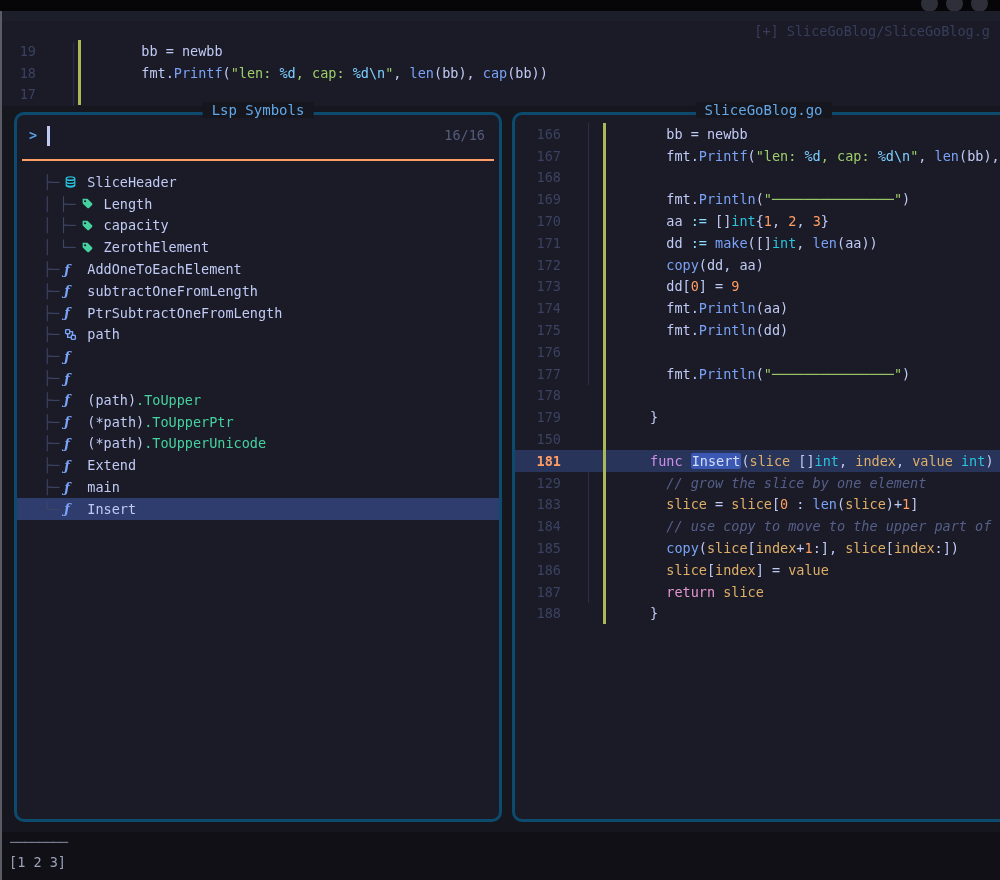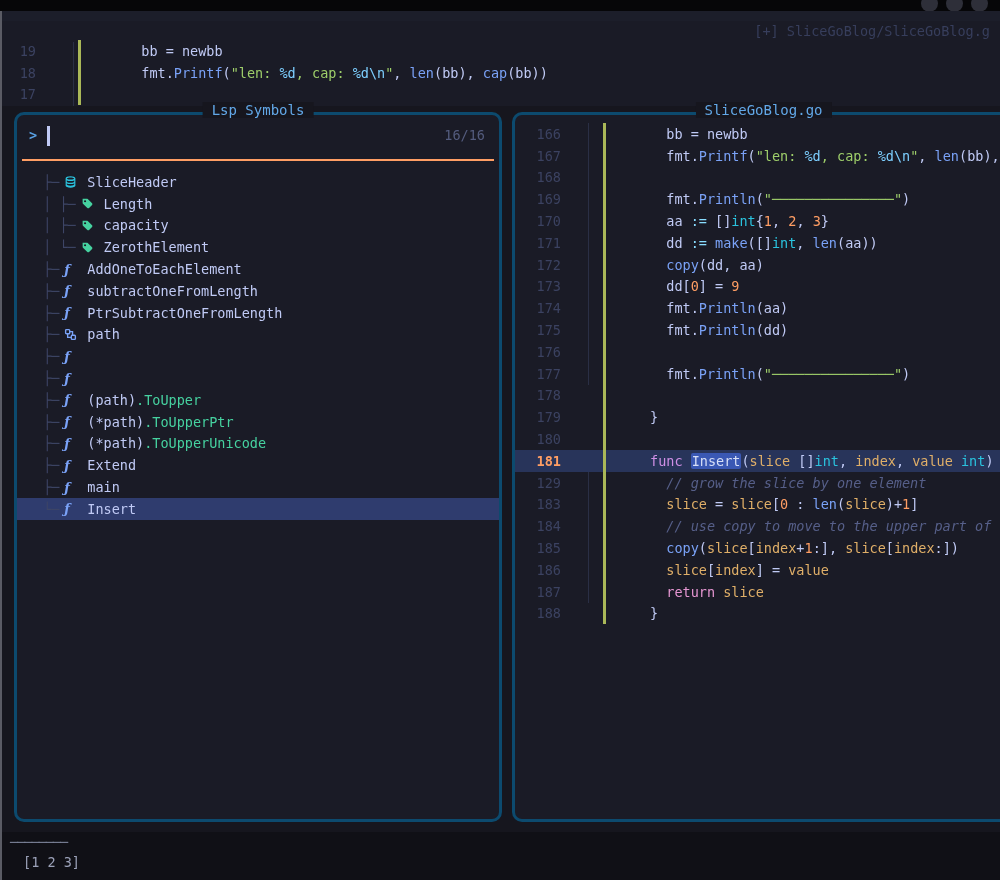--- a/index.html
+++ b/index.html
@@ -60,21 +60,21 @@
   .codelines { position:absolute; left:0; top:8px; width:100%; }
   
   .tk-fg{color:#c0caf5} .tk-blue{color:#7aa2f7} .tk-cyan{color:#2ac3de}
   .tk-bcyan{color:#7dcfff} .tk-green{color:#9ece6a} .tk-orange{color:#ff9e64}
   .tk-yellow{color:#e0af68} .tk-purple{color:#cf8fe6} .tk-pink{color:#e696d2}
   .tk-comment{color:#565f89;font-style:italic} .tk-op{color:#89ddff}
   .tk-match{background:#3a58b4;color:#d7dff7;padding:0 1px;border-radius:2px}
   
   .termarea { position:absolute; left:2px; top:832px; width:998px; height:48px; background:#101016; }
   .termsep { position:absolute; left:8px; top:2px; color:#7a8096; letter-spacing:-1px; }
-  .termtxt { position:absolute; left:21px; top:22px; color:#9ba1b8; }
+  .termtxt { position:absolute; left:7px; top:22px; color:#9ba1b8; }
 </style>
 </head>
 <body>
 
 <div class="canvas">
 
   <div class="titlebar">
     <div class="circ" style="right:62px"></div>
     <div class="circ" style="right:37px"></div>
     <div class="circ" style="right:12px"></div>
@@ -145,21 +145,21 @@
         <div class="crow"><span class="ln">170</span><span class="gb"></span><span class="ct"><span class="tk-fg">  aa </span><span class="tk-op">:=</span><span class="tk-fg"> []</span><span class="tk-cyan">int</span><span class="tk-fg">{</span><span class="tk-orange">1</span><span class="tk-fg">, </span><span class="tk-orange">2</span><span class="tk-fg">, </span><span class="tk-orange">3</span><span class="tk-fg">}</span></span></div>
         <div class="crow"><span class="ln">171</span><span class="gb"></span><span class="ct"><span class="tk-fg">  dd </span><span class="tk-op">:=</span><span class="tk-fg"> </span><span class="tk-blue">make</span><span class="tk-fg">([]</span><span class="tk-cyan">int</span><span class="tk-fg">, </span><span class="tk-blue">len</span><span class="tk-fg">(</span><span class="tk-fg">aa</span><span class="tk-fg">))</span></span></div>
         <div class="crow"><span class="ln">172</span><span class="gb"></span><span class="ct"><span class="tk-fg">  </span><span class="tk-blue">copy</span><span class="tk-fg">(</span><span class="tk-fg">dd</span><span class="tk-fg">, </span><span class="tk-fg">aa</span><span class="tk-fg">)</span></span></div>
         <div class="crow"><span class="ln">173</span><span class="gb"></span><span class="ct"><span class="tk-fg">  dd</span><span class="tk-fg">[</span><span class="tk-orange">0</span><span class="tk-fg">]</span><span class="tk-fg"> = </span><span class="tk-orange">9</span></span></div>
         <div class="crow"><span class="ln">174</span><span class="gb"></span><span class="ct"><span class="tk-fg">  fmt.</span><span class="tk-blue">Println</span><span class="tk-fg">(</span><span class="tk-fg">aa</span><span class="tk-fg">)</span></span></div>
         <div class="crow"><span class="ln">175</span><span class="gb"></span><span class="ct"><span class="tk-fg">  fmt.</span><span class="tk-blue">Println</span><span class="tk-fg">(</span><span class="tk-fg">dd</span><span class="tk-fg">)</span></span></div>
         <div class="crow"><span class="ln">176</span><span class="gb"></span><span class="ct"></span></div>
         <div class="crow"><span class="ln">177</span><span class="gb"></span><span class="ct"><span class="tk-fg">  fmt.</span><span class="tk-blue">Println</span><span class="tk-fg">(</span><span class="tk-green">"</span><span class="tk-green">───────────────</span><span class="tk-green">"</span><span class="tk-fg">)</span></span></div>
         <div class="crow"><span class="ln">178</span><span class="gb"></span><span class="ct"></span></div>
         <div class="crow"><span class="ln">179</span><span class="gb"></span><span class="ct"><span class="tk-fg">}</span></span></div>
-        <div class="crow"><span class="ln">180</span><span class="gb"></span><span class="ct"></span></div>
+        <div class="crow"><span class="ln">150</span><span class="gb"></span><span class="ct"></span></div>
         <div class="crow hl"><span class="ln">181</span><span class="gb"></span><span class="ct"><span class="tk-purple">func</span><span class="tk-fg"> </span><span class="tk-match">Insert</span><span class="tk-fg">(</span><span class="tk-yellow">slice</span><span class="tk-fg"> []</span><span class="tk-cyan">int</span><span class="tk-fg">,</span><span class="tk-yellow"> index</span><span class="tk-fg">,</span><span class="tk-yellow"> value</span><span class="tk-fg"> </span><span class="tk-cyan">int</span><span class="tk-fg">) []</span><span class="tk-cyan">int</span><span class="tk-fg"> {</span></span></div>
         <div class="crow"><span class="ln">129</span><span class="gb"></span><span class="ct"><span class="tk-fg">  </span><span class="tk-comment">// grow the slice by one element</span></span></div>
         <div class="crow"><span class="ln">183</span><span class="gb"></span><span class="ct"><span class="tk-yellow">  slice</span><span class="tk-fg"> = </span><span class="tk-yellow">slice</span><span class="tk-fg">[</span><span class="tk-orange">0</span><span class="tk-fg"> : </span><span class="tk-blue">len</span><span class="tk-fg">(</span><span class="tk-yellow">slice</span><span class="tk-fg">)</span><span class="tk-fg">+</span><span class="tk-orange">1</span><span class="tk-fg">]</span></span></div>
         <div class="crow"><span class="ln">184</span><span class="gb"></span><span class="ct"><span class="tk-fg">  </span><span class="tk-comment">// use copy to move to the upper part of the slice</span></span></div>
         <div class="crow"><span class="ln">185</span><span class="gb"></span><span class="ct"><span class="tk-fg">  </span><span class="tk-blue">copy</span><span class="tk-fg">(</span><span class="tk-yellow">slice</span><span class="tk-fg">[</span><span class="tk-yellow">index</span><span class="tk-fg">+</span><span class="tk-orange">1</span><span class="tk-fg">:</span><span class="tk-fg">], </span><span class="tk-yellow">slice</span><span class="tk-fg">[</span><span class="tk-yellow">index</span><span class="tk-fg">:</span><span class="tk-fg">])</span></span></div>
         <div class="crow"><span class="ln">186</span><span class="gb"></span><span class="ct"><span class="tk-yellow">  slice</span><span class="tk-fg">[</span><span class="tk-yellow">index</span><span class="tk-fg">]</span><span class="tk-fg"> = </span><span class="tk-yellow">value</span></span></div>
         <div class="crow"><span class="ln">187</span><span class="gb"></span><span class="ct"><span class="tk-fg">  </span><span class="tk-pink">return</span><span class="tk-fg"> </span><span class="tk-yellow">slice</span></span></div>
         <div class="crow"><span class="ln">188</span><span class="gb"></span><span class="ct"><span class="tk-fg">}</span></span></div>
       </div>
     <div class="iguide" style="left:73px; top:8px;  height:262px;"></div>

